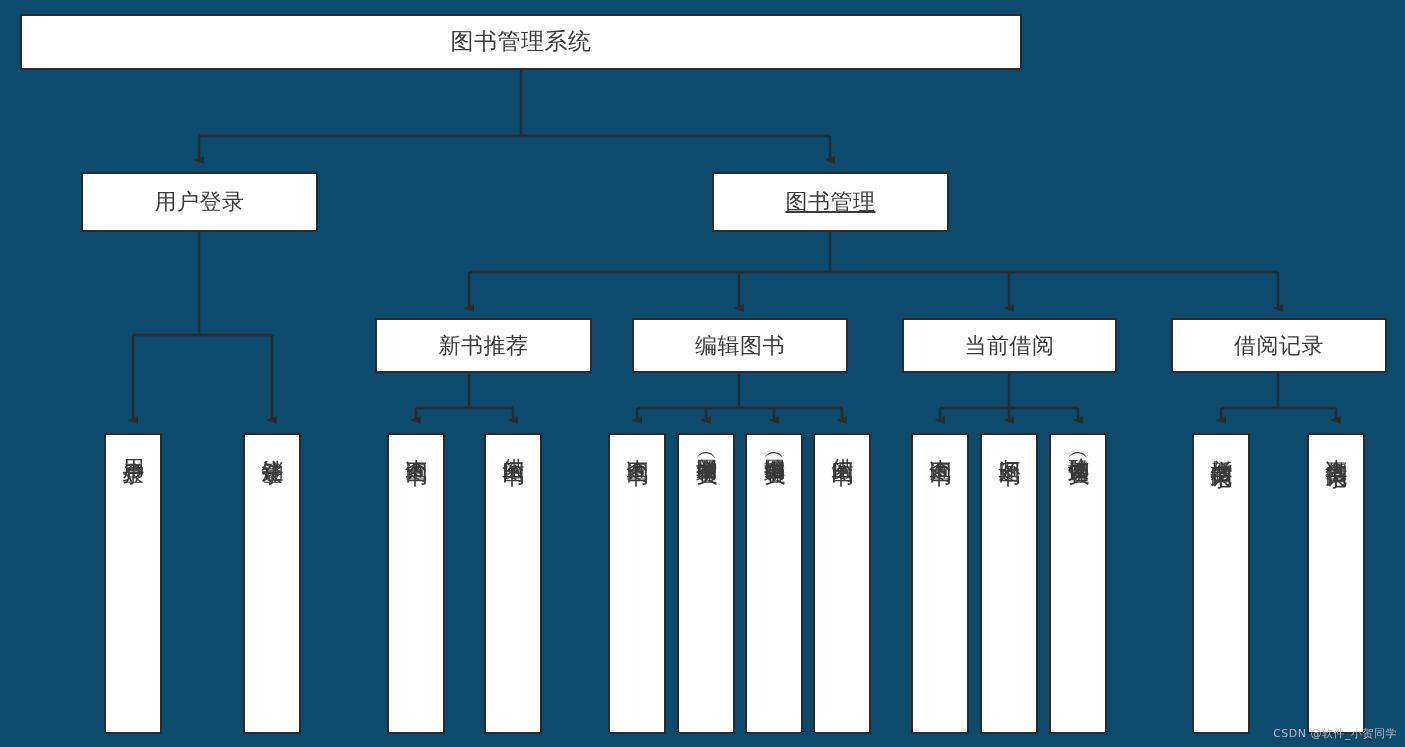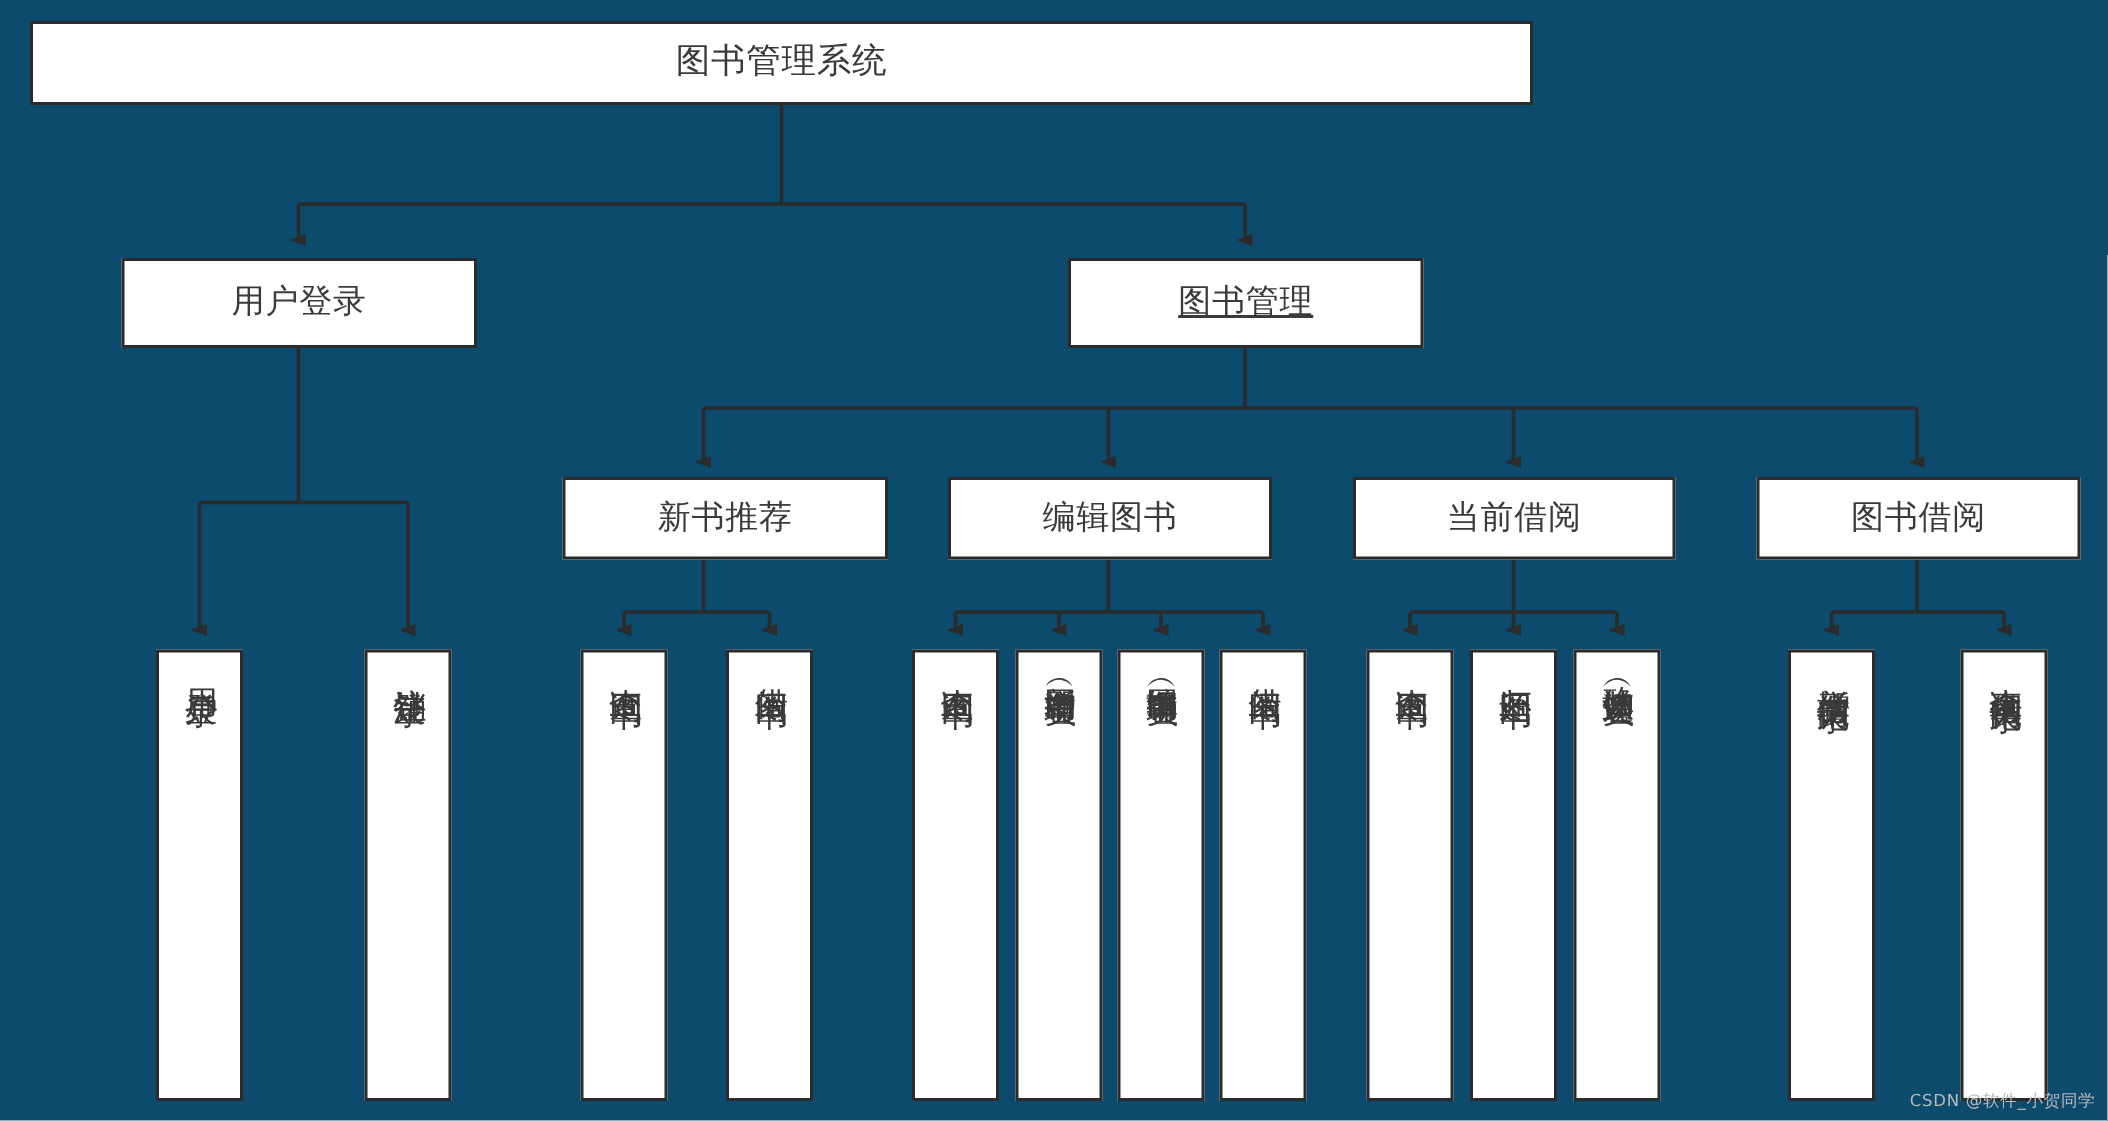--- a/index.html
+++ b/index.html
@@ -152,21 +152,21 @@
   <div class="node horiz" style="left:375px; top:318px; width:217px; height:55px;">
     <span class="node-label">新书推荐</span>
   </div>
   <div class="node horiz" style="left:632px; top:318px; width:216px; height:55px;">
     <span class="node-label">编辑图书</span>
   </div>
   <div class="node horiz" style="left:902px; top:318px; width:215px; height:55px;">
     <span class="node-label">当前借阅</span>
   </div>
   <div class="node horiz" style="left:1171px; top:318px; width:216px; height:55px;">
-    <span class="node-label">图书借阅</span>
+    <span class="node-label">借阅记录</span>
   </div>
 
   <div class="node vert" style="left:104px; top:433px; width:58px; height:301px;">
     <span class="node-label">用户登录</span>
   </div>
   <div class="node vert" style="left:243px; top:433px; width:58px; height:301px;">
     <span class="node-label">注销登录</span>
   </div>
 
   <div class="node vert" style="left:387px; top:433px; width:58px; height:301px;">

